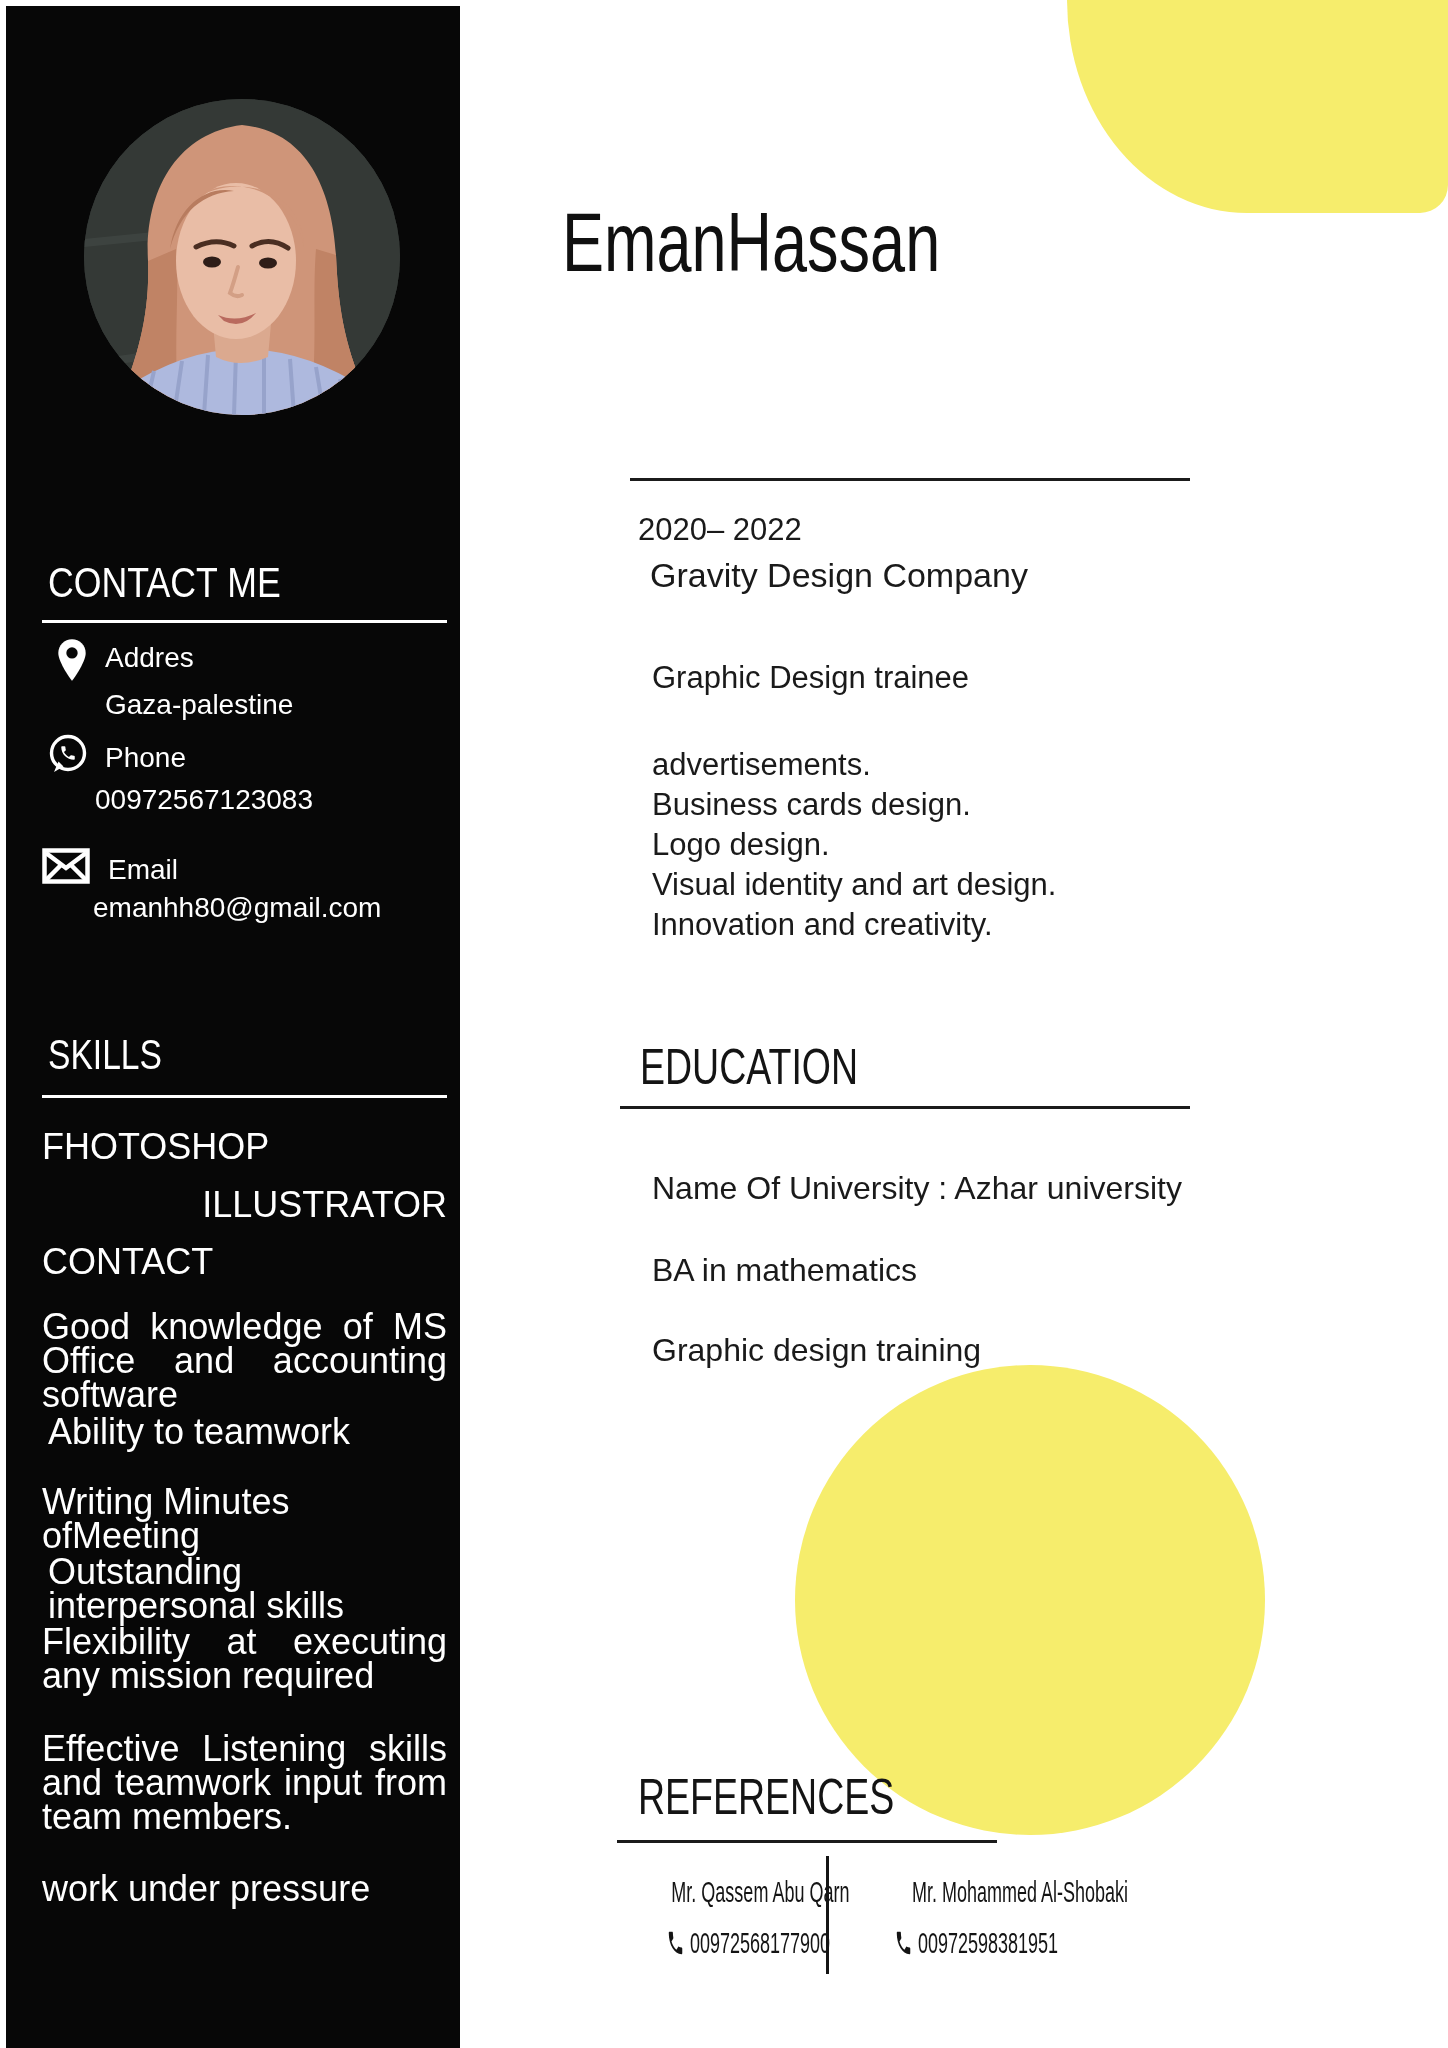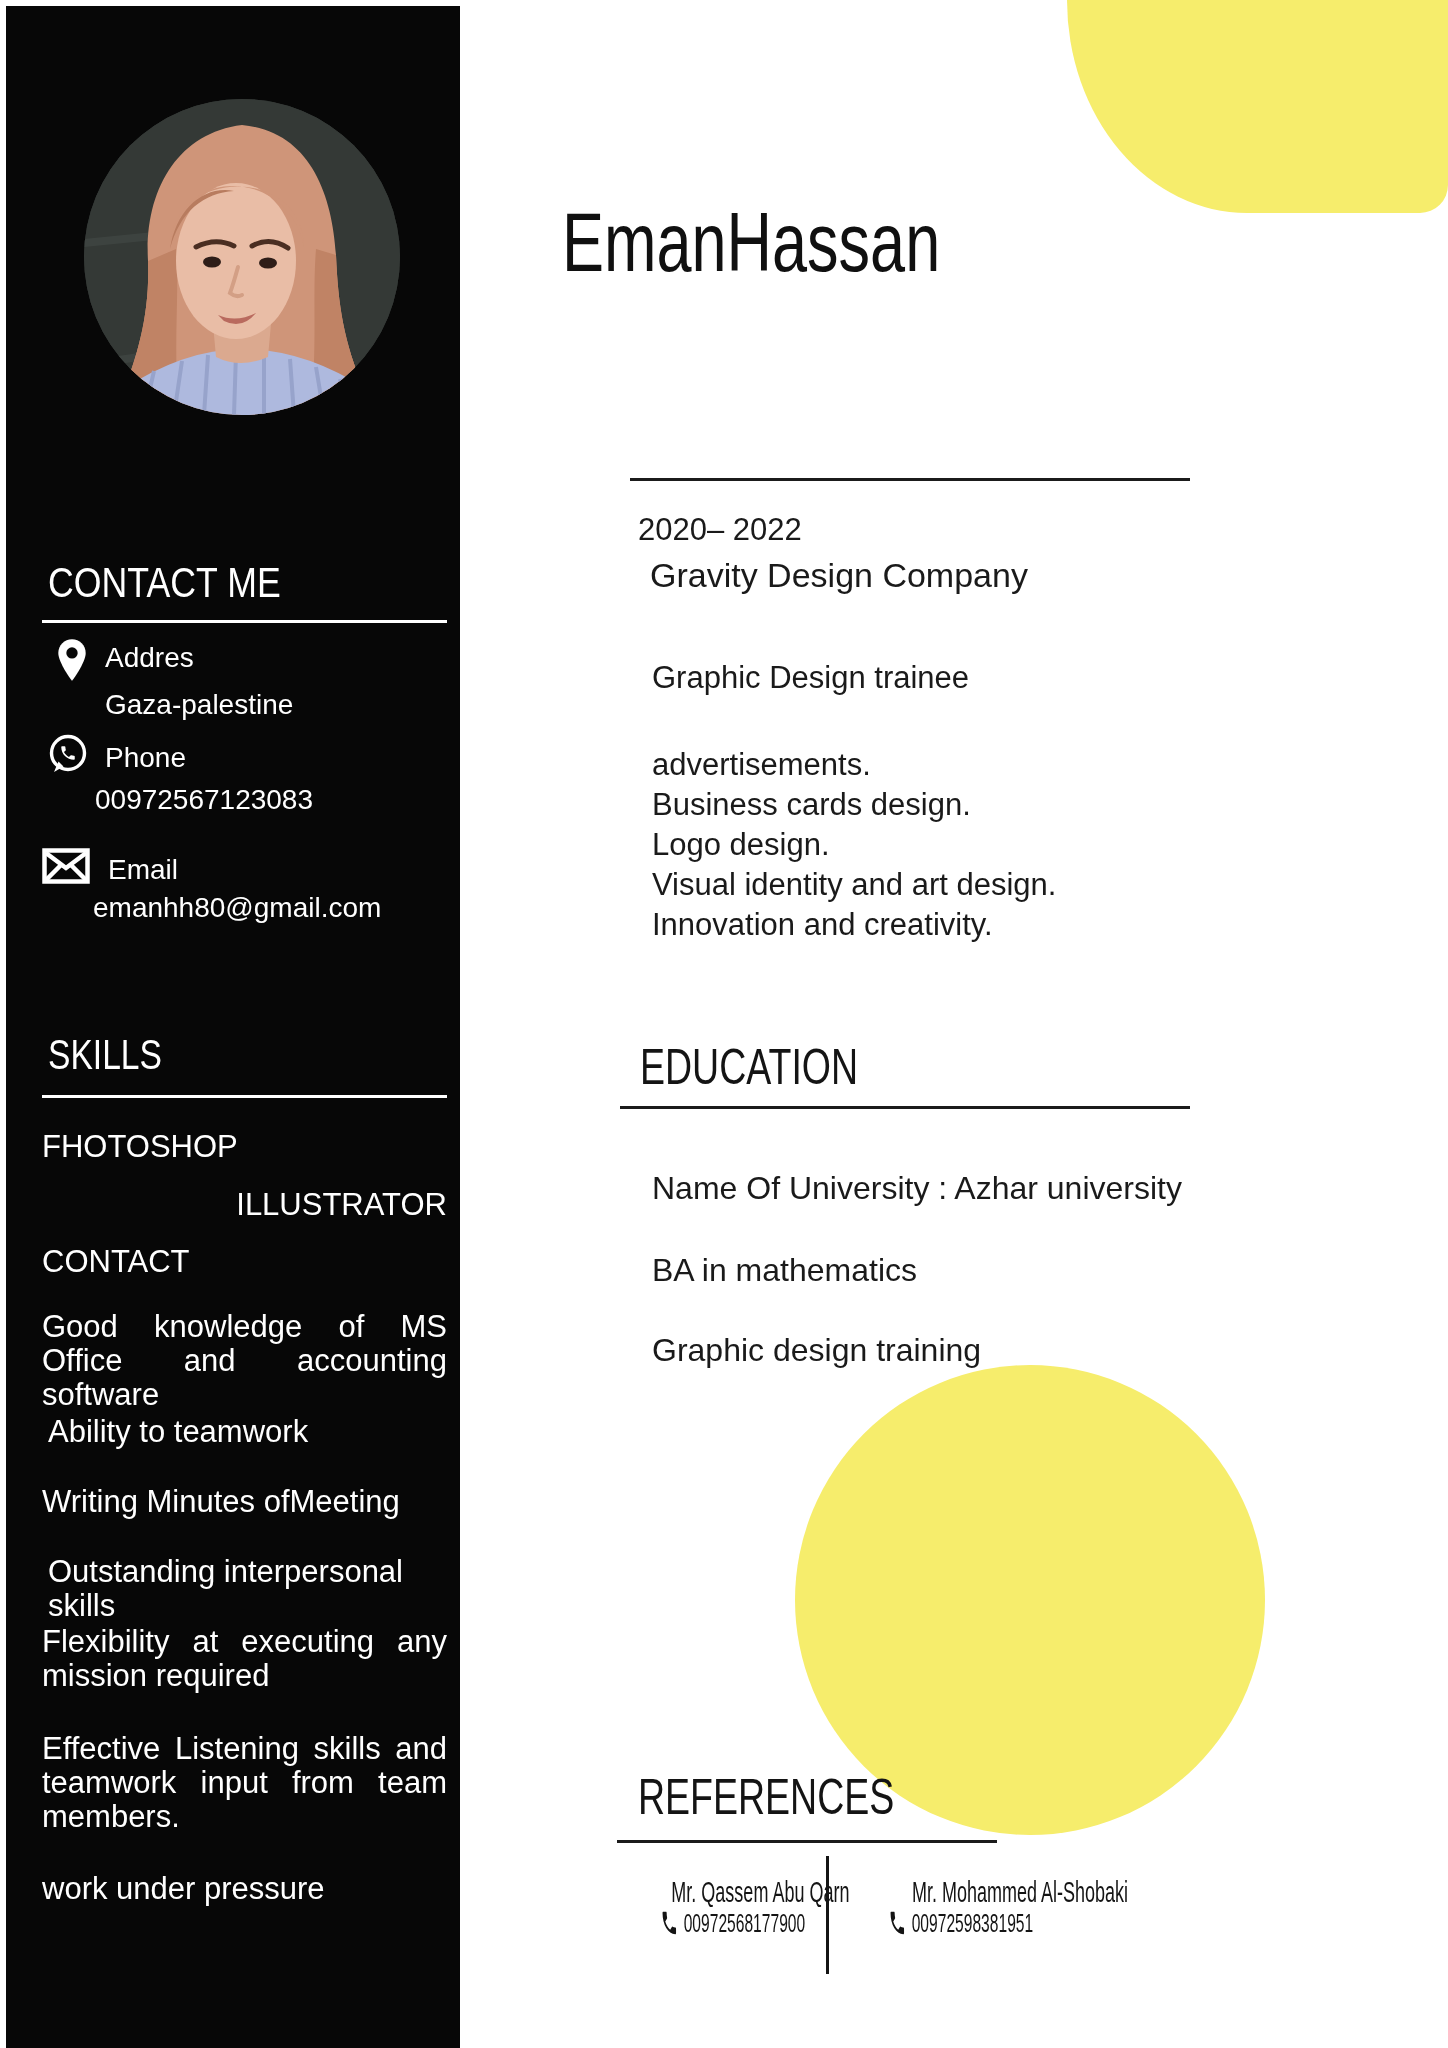--- a/index.html
+++ b/index.html
@@ -12,33 +12,33 @@
   .sidebar{position:absolute;left:6px;top:6px;width:454px;height:2042px;background:var(--sidebar-bg,#070707);}
   .photo{position:absolute;left:84px;top:99px;width:316px;height:316px;border-radius:50%;overflow:hidden;background:#333836;}
   .h-side{position:absolute;color:#ffffff;font-size:42px;line-height:1;white-space:nowrap;}
   .rule{position:absolute;height:3px;background:#ffffff;}
   .rule.dark{background:#1b1b1b;}
   .cond{display:inline-block;transform:scaleX(var(--sx,.8));transform-origin:0 50%;}
   .cond.center{transform-origin:50% 50%;}
   .s-label{position:absolute;color:#ffffff;font-size:28px;line-height:1.1;white-space:nowrap;}
   .s-val{position:absolute;color:#ffffff;font-size:28px;line-height:1.1;white-space:nowrap;}
   .c-icon{position:absolute;}
-  .skill{position:absolute;left:42px;width:405px;color:#ffffff;font-size:31px;line-height:34px;}
+  .skill{position:absolute;left:42px;width:405px;color:#ffffff;font-size:36px;line-height:34px;}
   .skill.justify{text-align:justify;}
   
   .blob-top{position:absolute;top:0;right:0;width:381px;height:213px;background:var(--accent,#F6ED6C);
             border-radius:0 0 28px 180px / 0 0 28px 213px;}
   .blob-circle{position:absolute;left:795px;top:1365px;width:470px;height:470px;border-radius:50%;background:var(--accent,#F6ED6C);}
   .name{position:absolute;left:562px;top:200px;font-size:84px;line-height:1;color:#101010;white-space:nowrap;}
   .h-main{position:absolute;color:#141414;font-size:50px;line-height:1;white-space:nowrap;}
   .m-text{position:absolute;color:#1a1a1a;white-space:nowrap;}
   .bullets{position:absolute;left:652px;top:745px;font-size:31px;line-height:40px;color:#1a1a1a;}
   .ref-col{position:absolute;top:1876px;text-align:center;color:#141414;}
   .ref-name{font-size:30px;line-height:32px;white-space:nowrap;}
-  .ref-phone{margin-top:0;font-size:26px;line-height:30px;white-space:nowrap;}
+  .ref-phone{margin-top:20px;font-size:30px;line-height:30px;white-space:nowrap;}
   .ref-phone .row{display:inline-flex;align-items:center;gap:9px;}
   .ref-divider{position:absolute;left:826px;top:1856px;width:3px;height:118px;background:#141414;}
 </style>
 </head>
 <body>
 
 <div class="stage">
 
   <div class="sidebar"></div>
 

